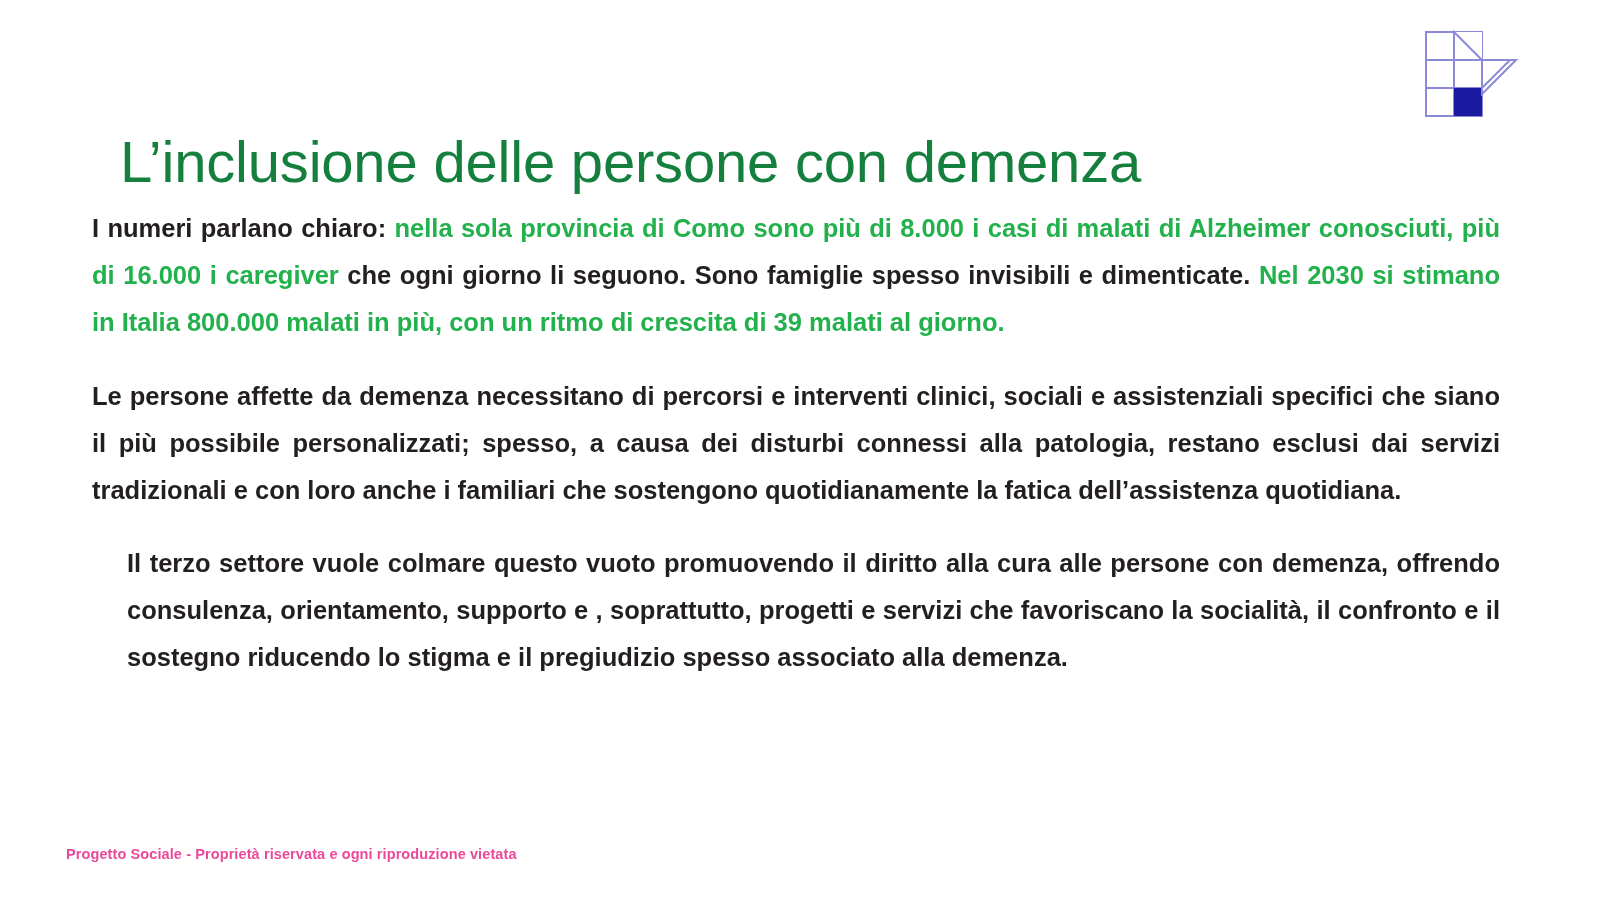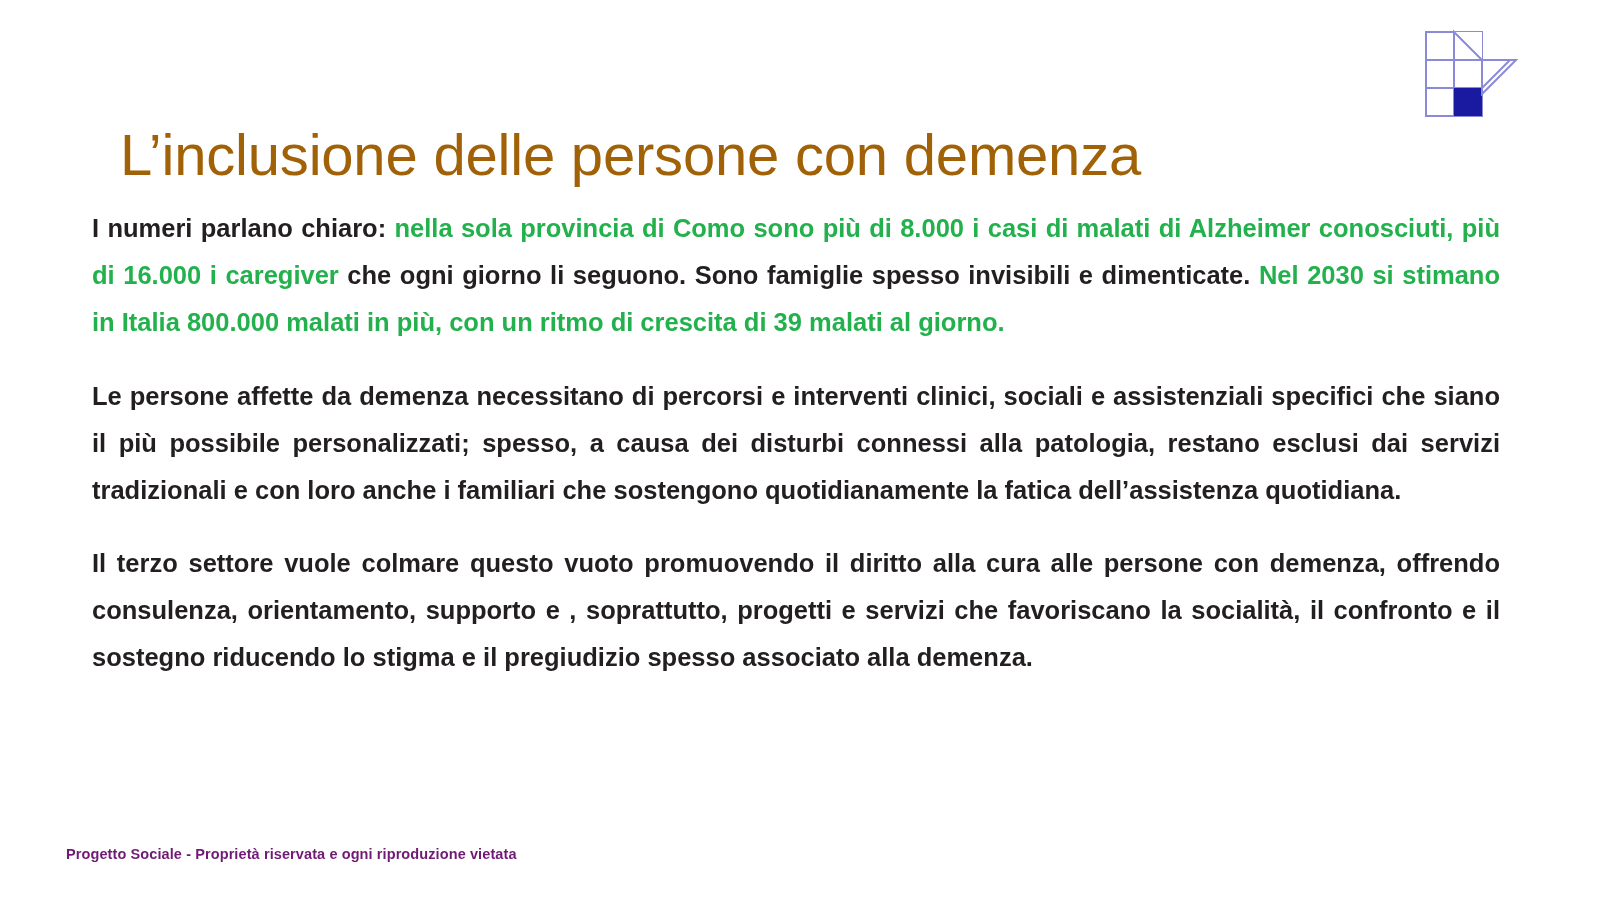--- a/index.html
+++ b/index.html
@@ -23,25 +23,25 @@
   .logo {
     position: absolute;
     top: 26px;
     right: 70px;
     width: 110px;
     height: 105px;
   }
   .title {
     position: absolute;
     left: 120px;
-    top: 84px;
+    top: 91px;
     width: 1340px;
     font-size: 58px;
     line-height: 1.1;
-    color: #a16207;
+    color: #15803d;
     font-weight: 400;
     letter-spacing: -0.2px;
     white-space: nowrap;
   }
   .body-block {
     position: absolute;
     left: 92px;
     top: 205px;
     width: 1408px;
     font-weight: bold;
@@ -49,30 +49,31 @@
   p.para {
     margin: 0 0 26px 0;
     font-size: 25.5px;
     line-height: 1.85;
     color: #231f20;
     text-align: justify;
     text-justify: inter-word;
   }
   p.para:last-child {
     margin-bottom: 0;
+    margin-left: 35px;
   }
   .green {
     color: #22b14c;
   }
   .footer {
     position: absolute;
     left: 66px;
     bottom: 38px;
     font-size: 14.5px;
-    color: #701a75;
+    color: #ec4899;
     font-weight: 600;
     letter-spacing: 0.1px;
   }
 </style>
 </head>
 <body>
 
 <div class="slide">
 
   <div class="logo">

